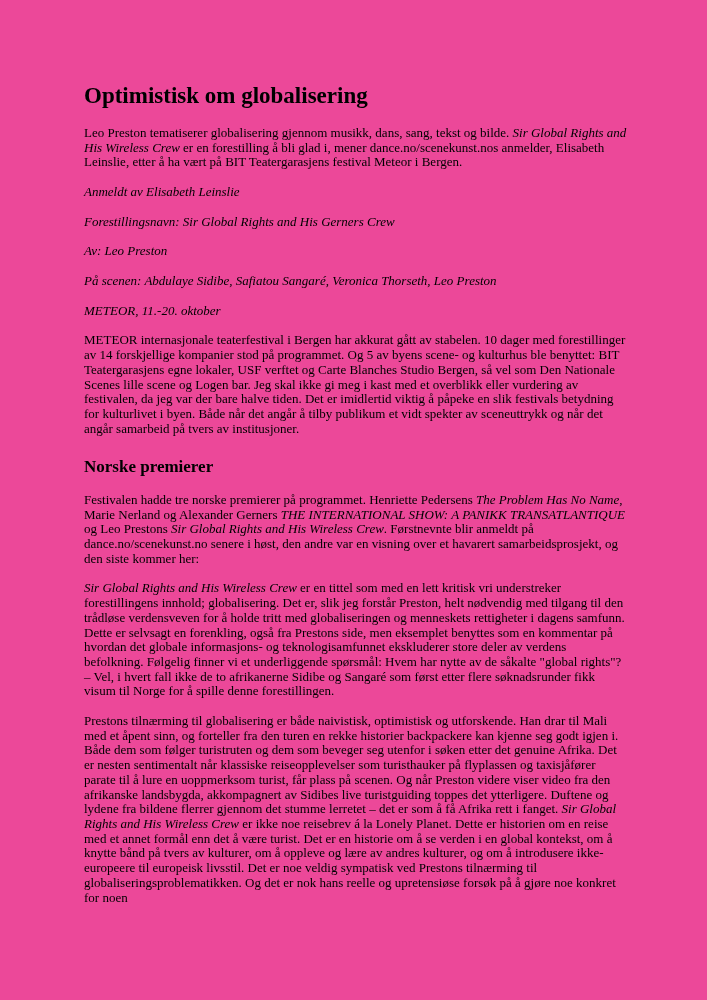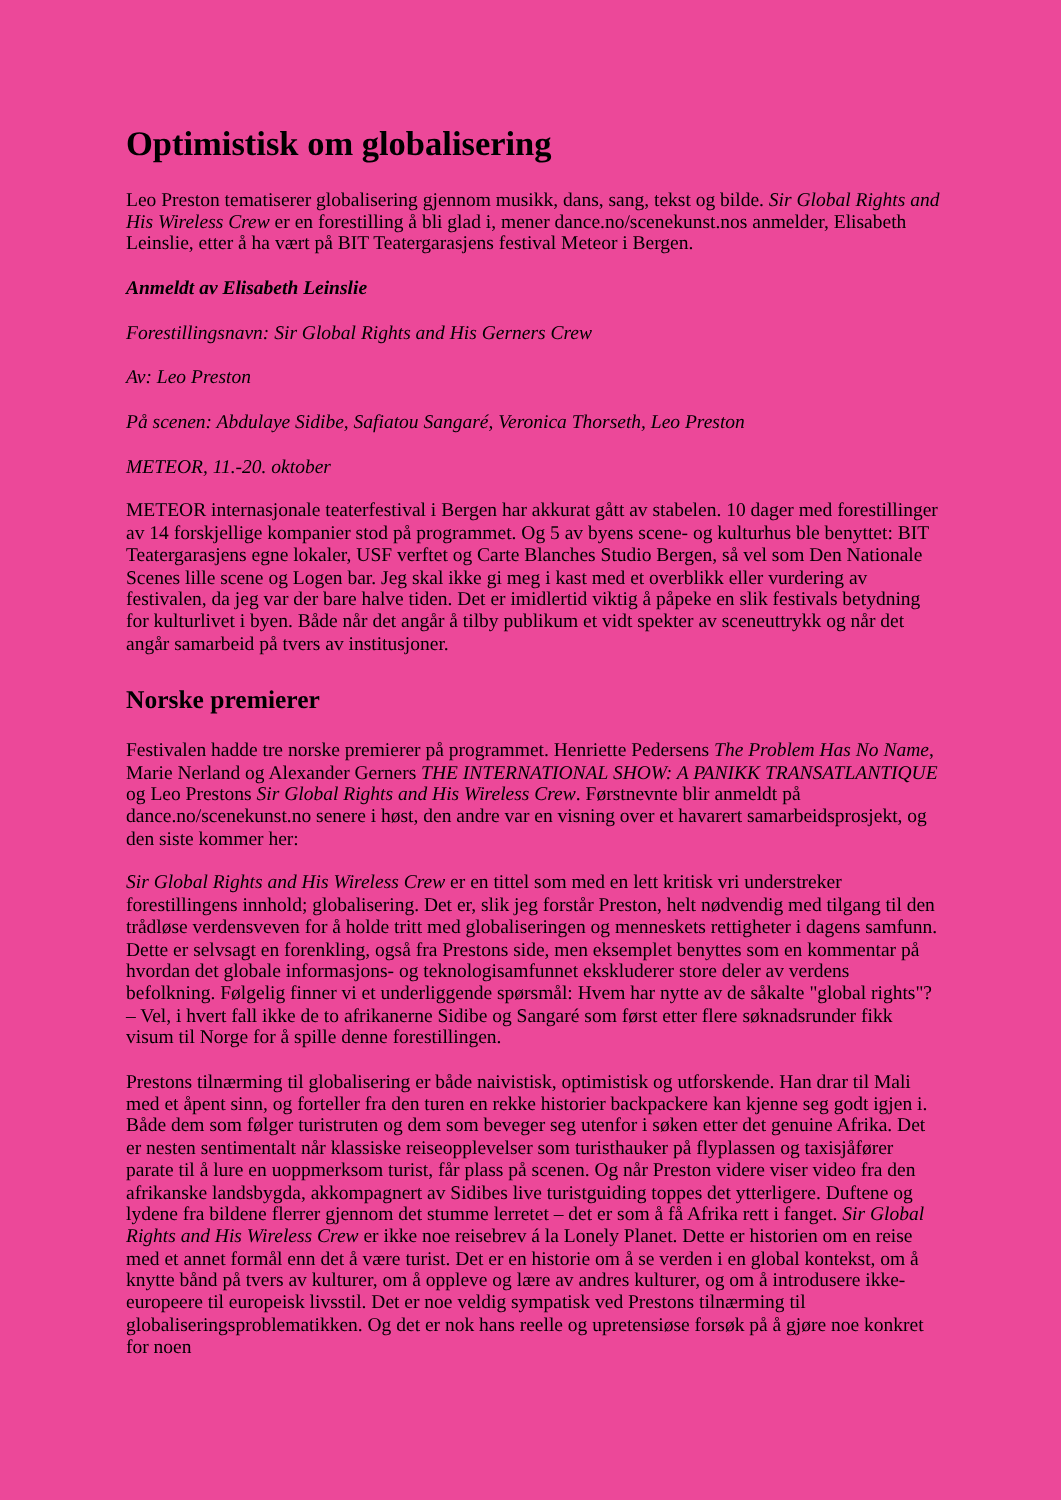--- a/index.html
+++ b/index.html
@@ -27,21 +27,21 @@
     font-weight: 700;
     margin: 21px 0 16px 0;
   }
   p.body-par {
     font-size: 13px;
     line-height: 14.7px;
     margin: 0 0 15px 0;
     text-align: left;
   }
   .it { font-style: italic; }
-  .byline { font-style: italic; font-weight: 700; }
+  .byline { font-style: italic; font-weight: 400; }
   .meta-line { font-style: italic; }
 </style>
 </head>
 <body>
 
 <div class="page">
 
   <h1 class="doc-title">Optimistisk om globalisering</h1>
 
   <p class="body-par"><span>Leo Preston tematiserer globalisering gjennom musikk, dans, sang, tekst og bilde. </span><span class="it">Sir Global Rights and His Wireless Crew</span><span> er en forestilling å bli glad i, mener dance.no/scenekunst.nos anmelder, Elisabeth Leinslie, etter å ha vært på BIT Teatergarasjens festival Meteor i Bergen.</span></p>

